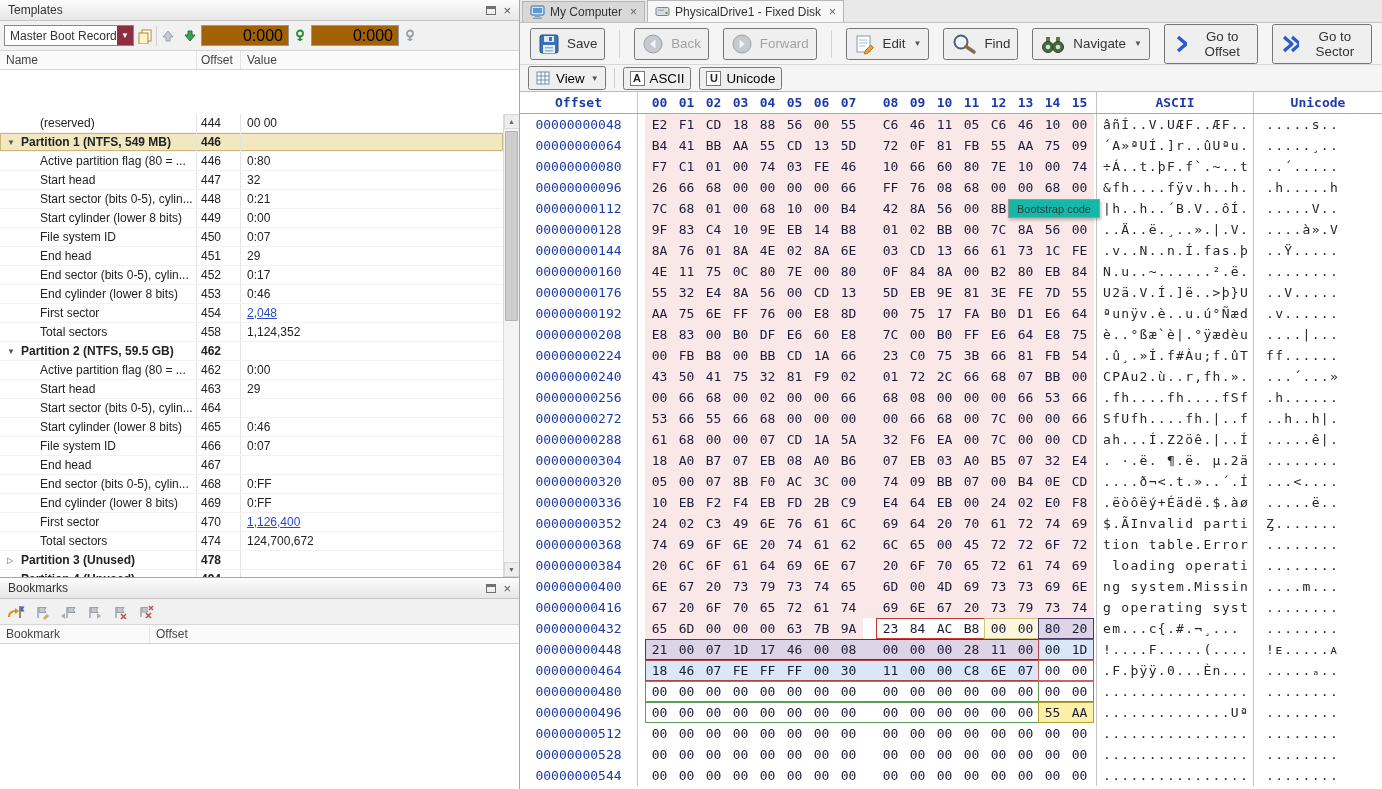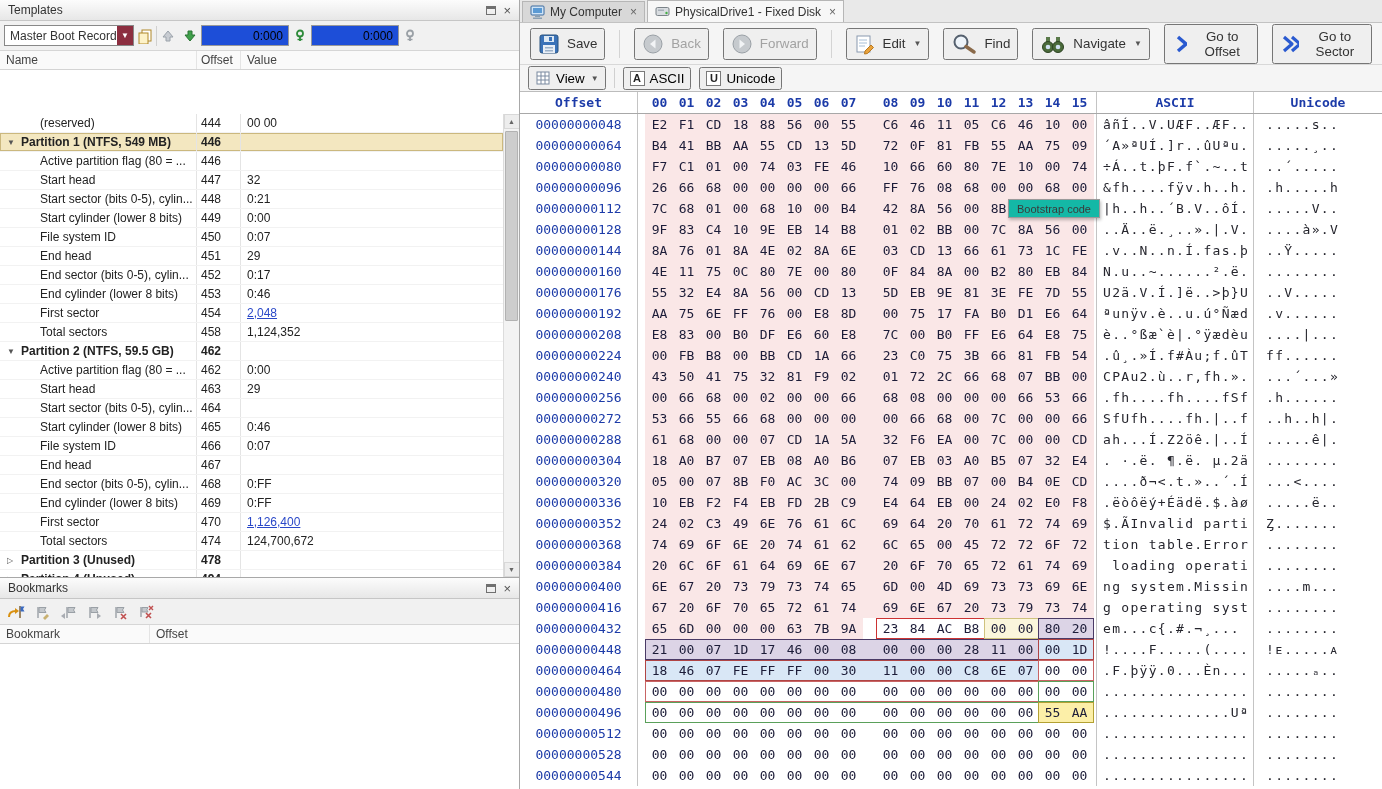--- a/index.html
+++ b/index.html
@@ -18,21 +18,21 @@
   .templates { height:578px; flex:none; display:flex; flex-direction:column; border-bottom:1px solid #a8a8a8; background:#fff; }
   .tmpl-toolbar { height:30px; flex:none; background:#f1f1f1; border-bottom:1px solid #d6d6d6;
     display:flex; align-items:center; padding:0 4px; }
   .combo { width:130px; height:21px; background:#fff; border:1px solid #888;
     display:flex; align-items:center; justify-content:space-between; padding-left:5px; }
   .combo-btn { width:16px; height:100%; background:#8c2e40; color:#fff; display:flex;
     align-items:center; justify-content:center; font-size:8px; }
   .mini-btn { width:22px; height:22px; display:flex; align-items:center; justify-content:center; background:transparent; border:none; }
   .tb-sep { width:1px; height:20px; background:#d0d0d0; }
   .off-input { width:88px; height:21px; border:1px solid #999; text-align:right; padding-right:5px;
-    font-size:12px; font-family:"Liberation Sans",sans-serif; background:#1d4ed8; }
+    font-size:16px; font-family:"Liberation Sans",sans-serif; background:#a16207; }
 
   .tmpl-header, .bm-header { height:19px; flex:none; display:flex; align-items:center;
     background:#fafafa; border-bottom:1px solid #d4d4d4; color:#444; }
   .tc-name { width:197px; padding-left:6px; border-right:1px solid #e4e4e4; overflow:hidden; white-space:nowrap;
     display:flex; align-items:center; height:100%; }
   .tc-off { width:44px; padding-left:4px; border-right:1px solid #e4e4e4; height:100%; display:flex; align-items:center; }
   .tc-val { flex:1; padding-left:6px; height:100%; display:flex; align-items:center; overflow:hidden; white-space:nowrap; }
 
   .tmpl-body { flex:1; display:flex; overflow:hidden;margin-top:44px; }
   .tmpl-rows { flex:1; }
@@ -188,20 +188,21 @@
                 <span>Partition 1 (NTFS, 549 MB)</span>
               </div>
               <div class="tc-off">446</div>
               <div class="tc-val"></div>
             </div>
             <div class="t-row">
               <div class="tc-name lvl2">
                 <span>Active partition flag (80 = ...</span>
               </div>
               <div class="tc-off">446</div>
+              <div class="tc-val">0:80</div>
             </div>
             <div class="t-row">
               <div class="tc-name lvl2">
                 <span>Start head</span>
               </div>
               <div class="tc-off">447</div>
               <div class="tc-val">32</div>
             </div>
             <div class="t-row">
               <div class="tc-name lvl2">

